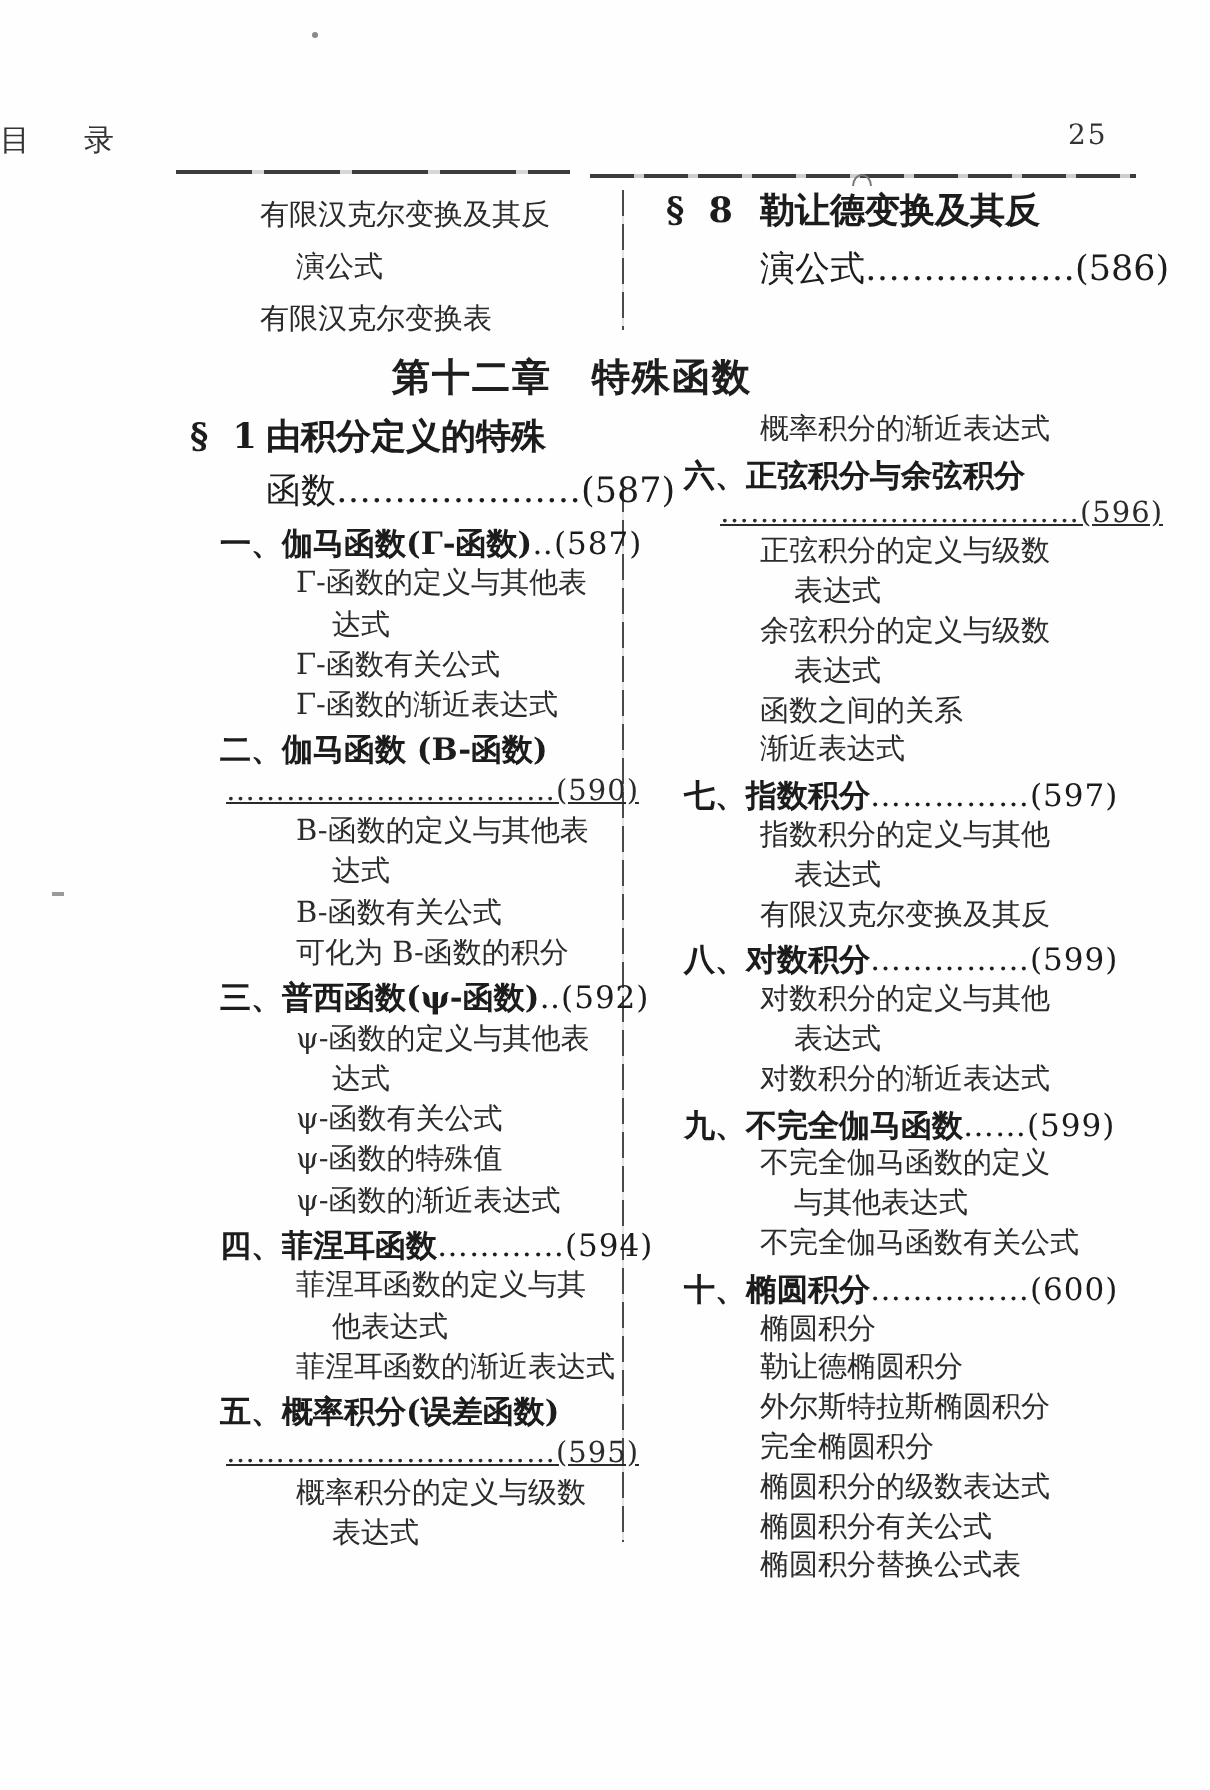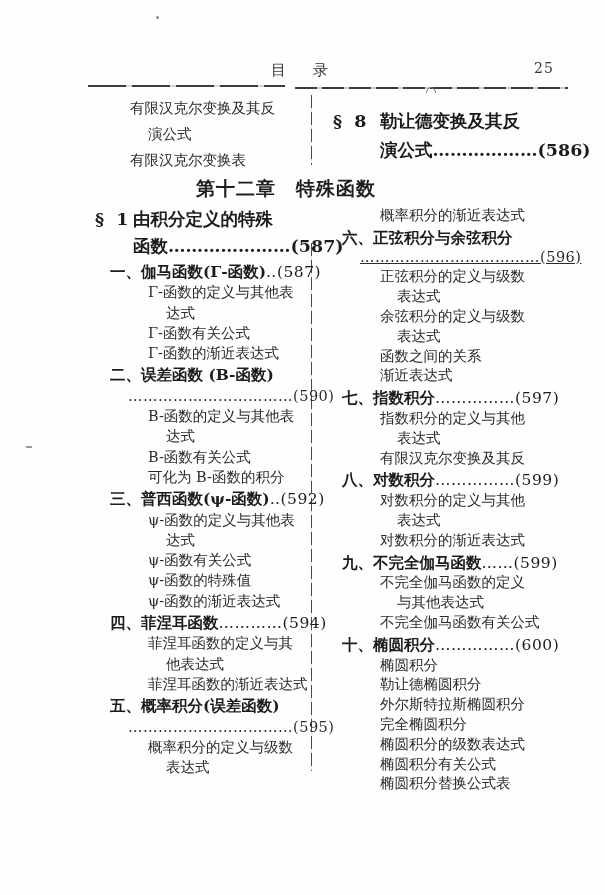--- a/index.html
+++ b/index.html
@@ -3,21 +3,21 @@
 <meta charset="utf-8">
 <style>
   html,body{margin:0;padding:0;background:#e8e8e8;}
   .page{
     position:relative;width:605px;height:895px;background:#fefefe;
     font-family:"DejaVu Serif","Liberation Serif",serif;
     color:#262626;overflow:hidden;
   }
   
   .hdr-title{
-    position:absolute;top:61px;left:0;width:605px;text-align:center;
+    position:absolute;top:61px;left:0;width:605px;
     font-size:15px;letter-spacing:6px;color:#333;
   }
   .hdr-page{
     position:absolute;top:60px;left:534px;font-size:14px;color:#333;letter-spacing:1px;
   }
   .rule{position:absolute;height:2px;top:85px;}
   .rule-left{
     left:88px;width:197px;
     background:repeating-linear-gradient(90deg,#3c3c3c 0 38px,rgba(60,60,60,.2) 38px 44px);
   }
@@ -35,40 +35,40 @@
   .divider{position:absolute;left:311px;width:1px;
     background:repeating-linear-gradient(180deg,#4a4a4a 0 13px,rgba(70,70,70,.15) 13px 17px);}
   .divider-top{top:95px;height:70px;}
   .divider-main{top:243px;height:528px;}
   
   .toc{position:absolute;white-space:nowrap;}
   .line{line-height:20.3px;font-size:14.5px;color:#2b2b2b;}
   .line .tail{font-weight:normal;letter-spacing:.5px;text-align:right;}
   .num{font-weight:bold;font-size:15.5px;margin-top:2px;color:#1c1c1c;}
   .sec{font-size:17.5px;font-weight:600;line-height:27px;color:#1c1c1c;}
-  .sec2{font-size:17.5px;font-weight:700;line-height:27px;color:#1c1c1c;}
+  .sec2{font-size:17.5px;font-weight:400;line-height:27px;color:#1c1c1c;}
   .sec .marker{display:inline-block;letter-spacing:3px;}
 
   .toc-top-left{left:95px;top:95px;}
   .toc-top-left .line{line-height:26px;}
   .toc-top-left .p1{margin-left:35px;}
   .toc-top-left .p2{margin-left:53px;}
 
-  .toc-top-right{left:333px;top:92px;margin-top:15px;}
+  .toc-top-right{left:333px;top:92px;}
   .toc-top-right .sec{line-height:29px;}
   .toc-top-right .sec2{line-height:29px;margin-left:47px;}
   .toc-top-right .sec .marker{width:47px;}
 
   .toc-left{left:95px;top:206px;width:218px;}
   .toc-left .sec .marker{width:38px;}
   .toc-left .sec2{margin-left:38px;}
   .toc-left .num{margin-left:15px;}
   .toc-left .sub{margin-left:53px;}
   .toc-left .cont{margin-left:71px;}
-  .toc-left .leader{margin-left:33px;letter-spacing:.5px;}
+  .toc-left .leader{margin-left:18px;letter-spacing:.5px;text-decoration:underline;}
 
   .toc-right{left:333px;top:206px;width:246px;}
   .toc-right .line{line-height:19.8px;}
   .toc-right .num{margin-left:9px;}
   .toc-right .sub{margin-left:47px;}
   .toc-right .cont{margin-left:64px;}
   .toc-right .leader{margin-left:27px;letter-spacing:.5px;text-decoration:underline;}
   
   .speck-dot{position:absolute;left:156px;top:16px;width:3px;height:3px;background:#8a8a8a;border-radius:50%;}
   .speck-dash{position:absolute;left:26px;top:446px;width:6px;height:2px;background:#9a9a9a;}
@@ -101,21 +101,21 @@
   <div class="divider divider-main"></div>
 
   <div class="toc toc-left" id="left-col">
       <div class="line sec"><span class="marker">§ 1</span><span class="txt">由积分定义的特殊</span></div>
       <div class="line sec2"><span class="txt">函数…………………(587)</span></div>
       <div class="line num"><span class="txt">一、伽马函数(Γ-函数)</span><span class="tail">‥(587)</span></div>
       <div class="line sub"><span class="txt">Γ-函数的定义与其他表</span></div>
       <div class="line cont"><span class="txt">达式</span></div>
       <div class="line sub"><span class="txt">Γ-函数有关公式</span></div>
       <div class="line sub"><span class="txt">Γ-函数的渐近表达式</span></div>
-      <div class="line num"><span class="txt">二、误差函数 (B-函数)</span></div>
+      <div class="line num"><span class="txt">二、伽马函数 (B-函数)</span></div>
       <div class="line leader"><span class="txt">……………………………(590)</span></div>
       <div class="line sub"><span class="txt">B-函数的定义与其他表</span></div>
       <div class="line cont"><span class="txt">达式</span></div>
       <div class="line sub"><span class="txt">B-函数有关公式</span></div>
       <div class="line sub"><span class="txt">可化为 B-函数的积分</span></div>
       <div class="line num"><span class="txt">三、普西函数(ψ-函数)</span><span class="tail">‥(592)</span></div>
       <div class="line sub"><span class="txt">ψ-函数的定义与其他表</span></div>
       <div class="line cont"><span class="txt">达式</span></div>
       <div class="line sub"><span class="txt">ψ-函数有关公式</span></div>
       <div class="line sub"><span class="txt">ψ-函数的特殊值</span></div>

